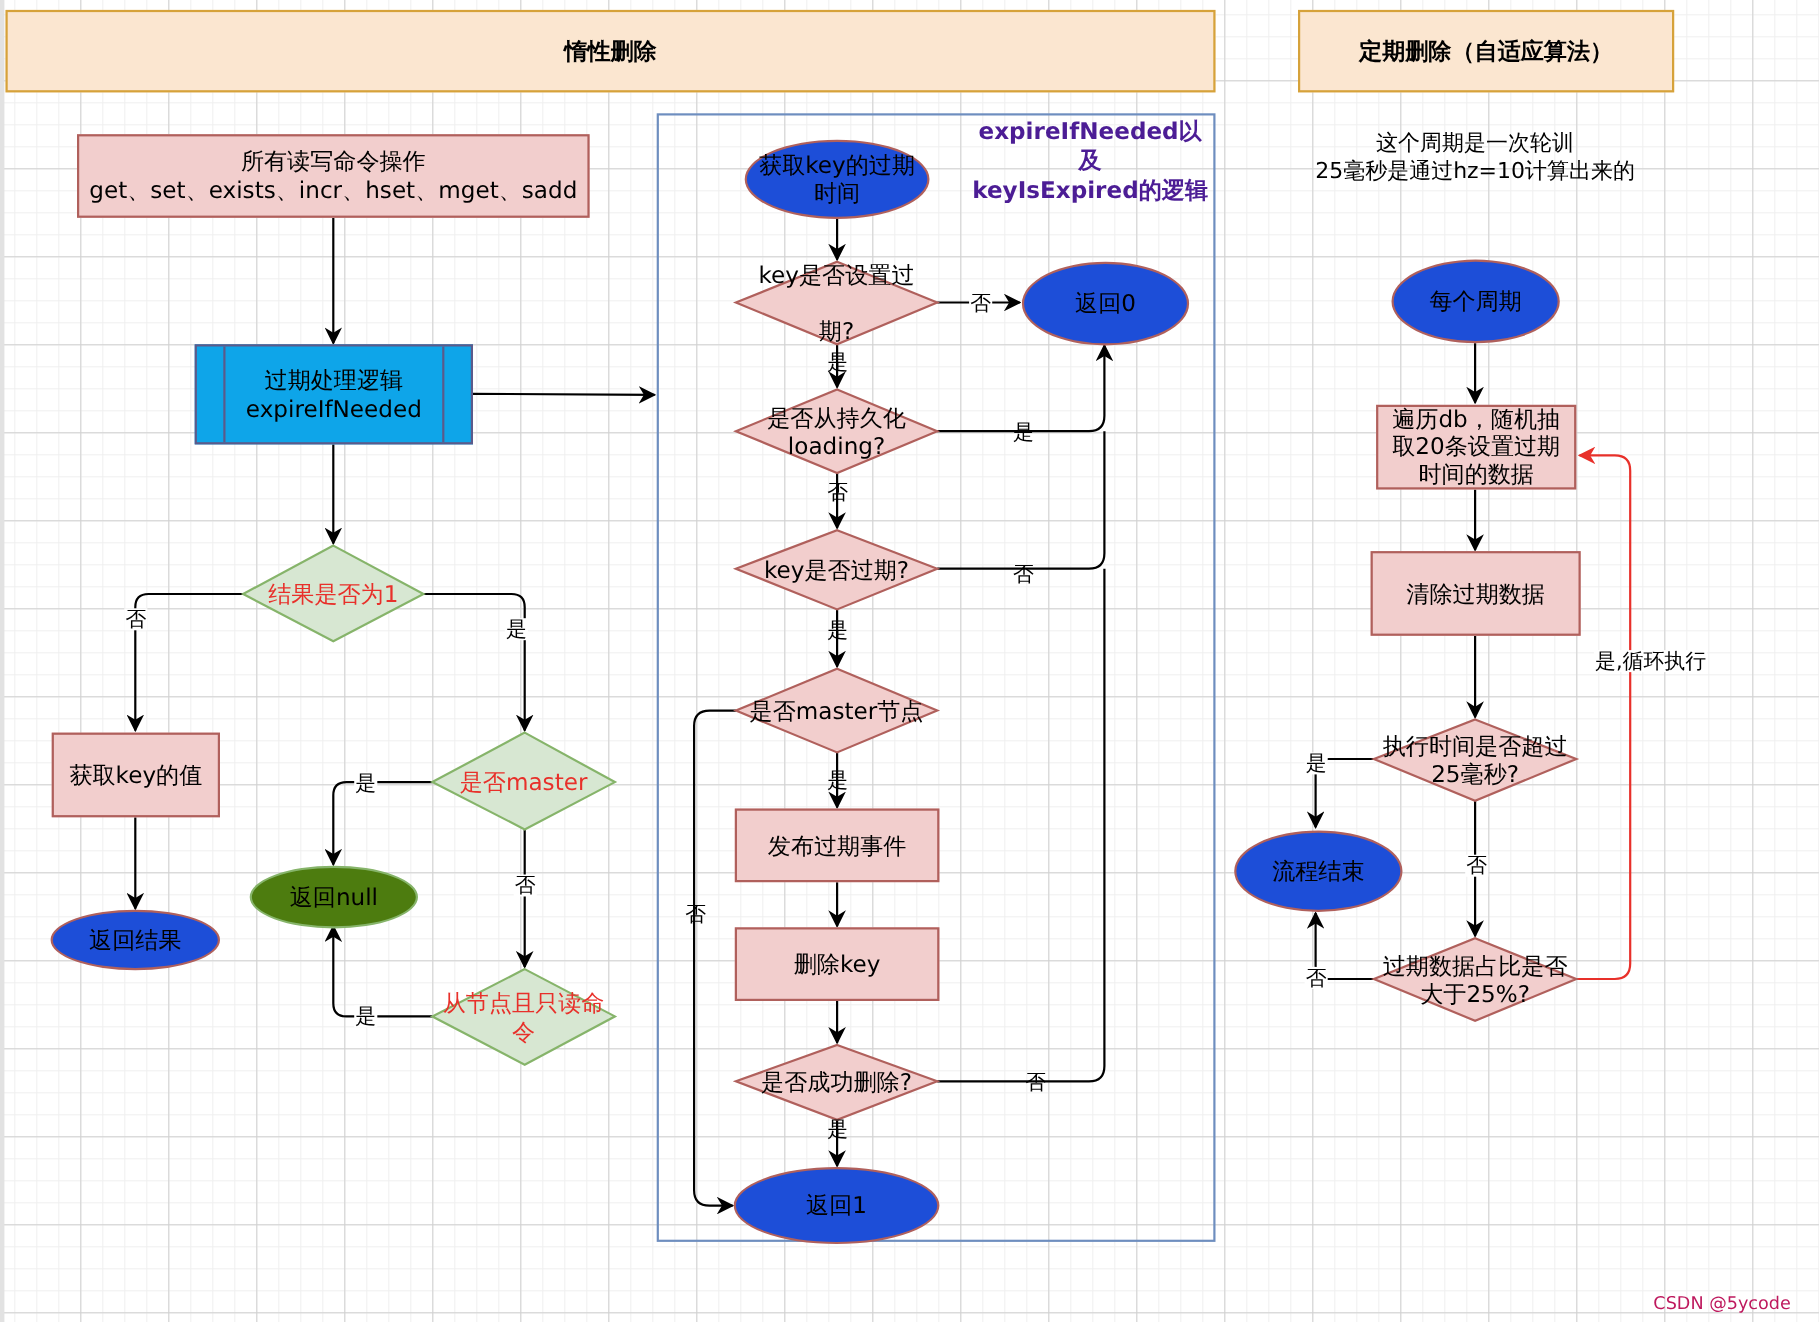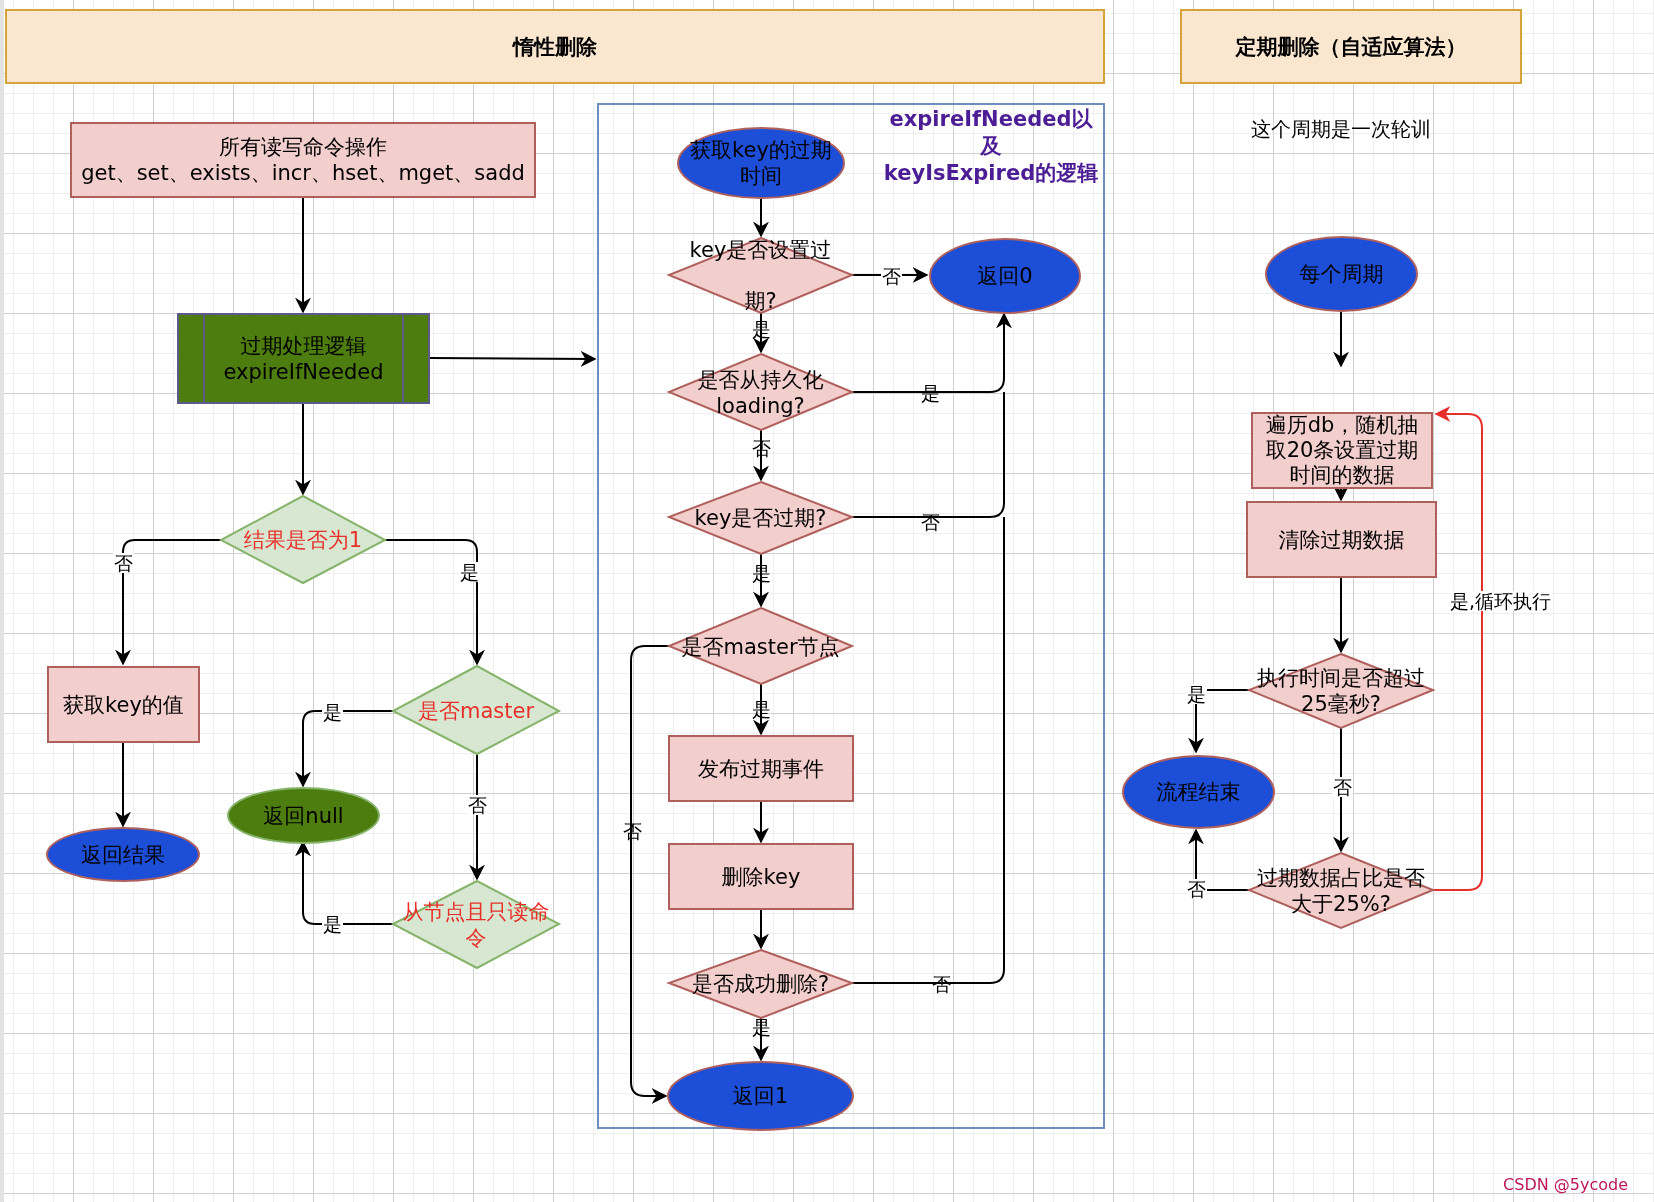--- a/index.html
+++ b/index.html
@@ -20,21 +20,21 @@
   svg.wires { position: absolute; left: 0; top: 0; width: 1654px; height: 1202px; pointer-events: none; }
   .node {
     position: absolute; box-sizing: border-box;
     display: flex; align-items: center; justify-content: center; text-align: center;
     font-size: 21px; line-height: 26px;
   }
   .swimlane { background: #fbe6d0; border: 2px solid #d6a23a; font-weight: bold; font-size: 21px; }
   .rect-red { background: #f2cecd; border: 2px solid #b0605c; }
   .ellipse-red { background: #1d4ed8; border: 2px solid #b0605c; border-radius: 50%; }
   .ellipse-green { background: #4d7c0f; border: 2px solid #86b46a; border-radius: 50%; }
-  .process { background: #4d7c0f; border: 2px solid #5c5a8a; }
+  .process { background: #0ea5e9; border: 2px solid #5c5a8a; }
   .process::before, .process::after {
     content: ""; position: absolute; top: 0; bottom: 0; width: 2px; background: #5c5a8a;
   }
   .process::before { left: 24px; }
   .process::after { right: 24px; }
   .diamond-label { position: absolute; display: flex; align-items: center; justify-content: center;
     text-align: center; font-size: 21px; line-height: 26px; box-sizing: border-box; }
   .red-text { color: #e8302a; }
   .edge-label {
     position: absolute; font-size: 19px; line-height: 20px; background: #ffffff; padding: 0 1px;
@@ -202,27 +202,28 @@
 <span class="edge-label" style="left:751px;top:438px;background:transparent;">否</span>
 <span class="edge-label" style="left:920px;top:512px;background:transparent;">否</span>
 <span class="edge-label" style="left:751px;top:563px;background:transparent;">是</span>
 <span class="edge-label" style="left:751px;top:699px;background:transparent;">是</span>
 <span class="edge-label" style="left:622px;top:821px;background:transparent;">否</span>
 <span class="edge-label" style="left:931px;top:974px;background:transparent;">否</span>
 <span class="edge-label" style="left:751px;top:1017px;background:transparent;">是</span>
 
 <div class="note" style="left:1170px;top:116px;width:342px;">
   <div>这个周期是一次轮训</div>
+  <div>25毫秒是通过hz=10计算出来的</div>
 </div>
 
 <div class="node ellipse-red" style="left:1265px;top:236px;width:153px;height:76px;">
   <span>每个周期</span>
 </div>
 
-<div class="node rect-red" style="left:1251px;top:368px;width:182px;height:77px;flex-direction:column;line-height:25px;margin-top:44px;">
+<div class="node rect-red" style="left:1251px;top:368px;width:182px;height:77px;flex-direction:column;line-height:25px;">
   <span>遍历db，随机抽</span>
   <span>取20条设置过期</span>
   <span>时间的数据</span>
 </div>
 
 <div class="node rect-red" style="left:1246px;top:501px;width:191px;height:77px;">
   <span>清除过期数据</span>
 </div>
 
 <div class="diamond-label" style="left:1240px;top:664px;width:202px;height:54px;flex-direction:column;">

